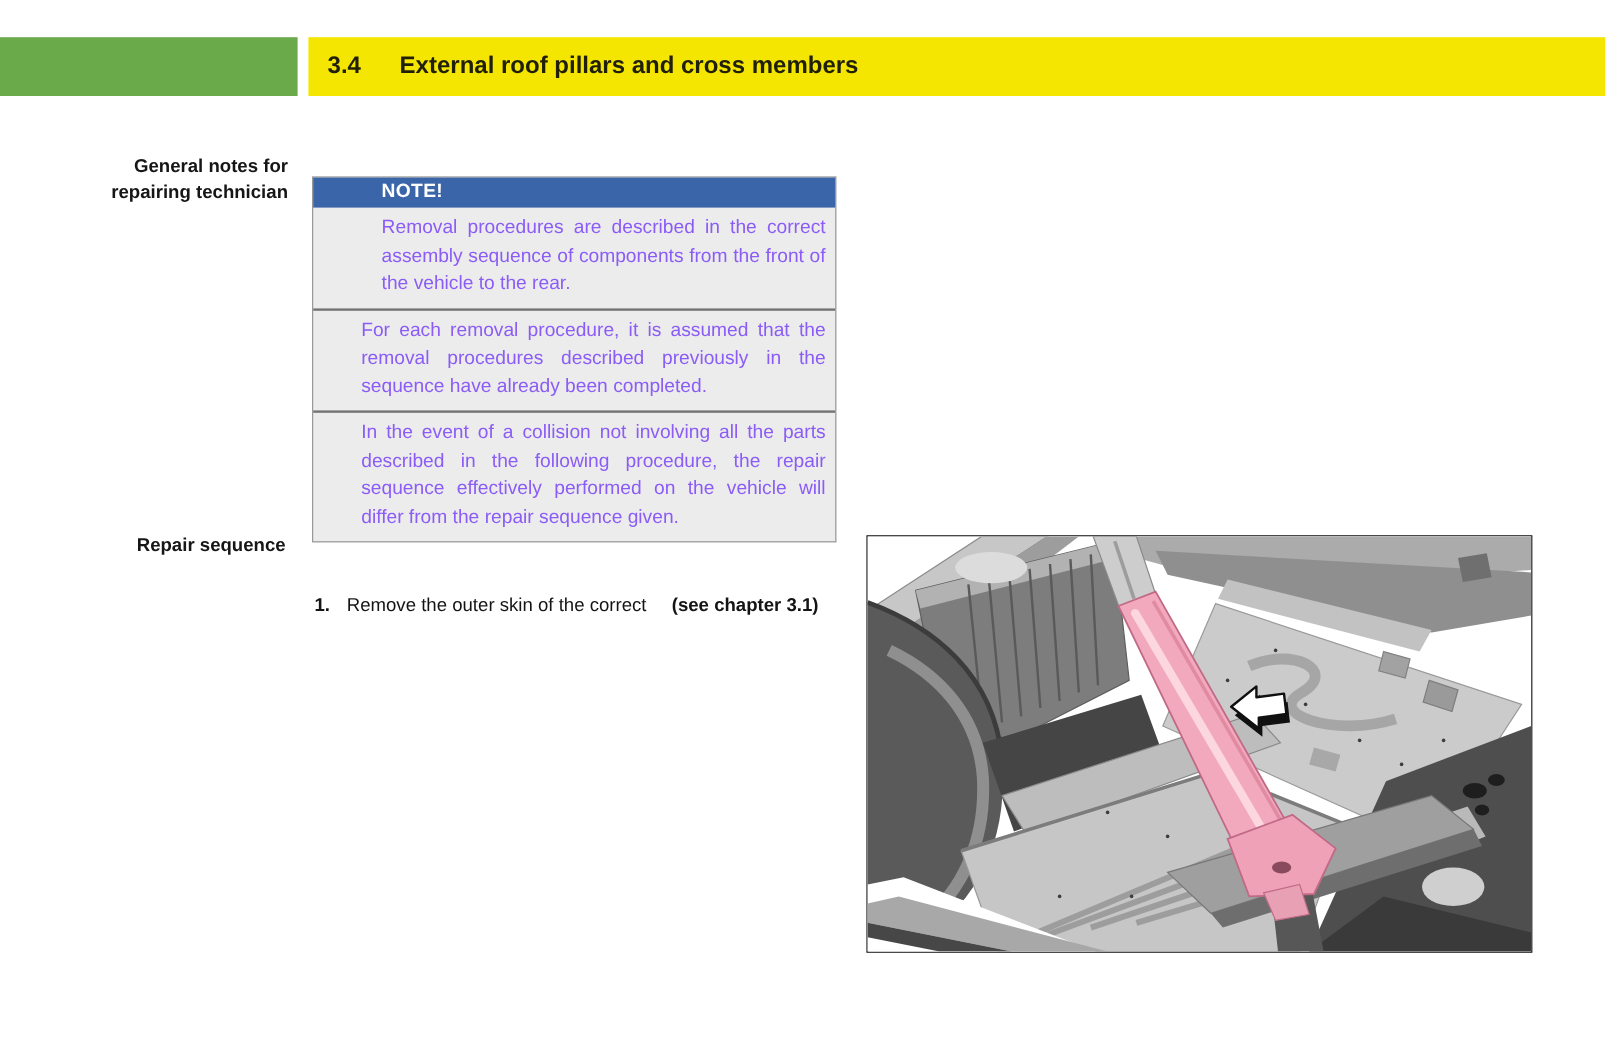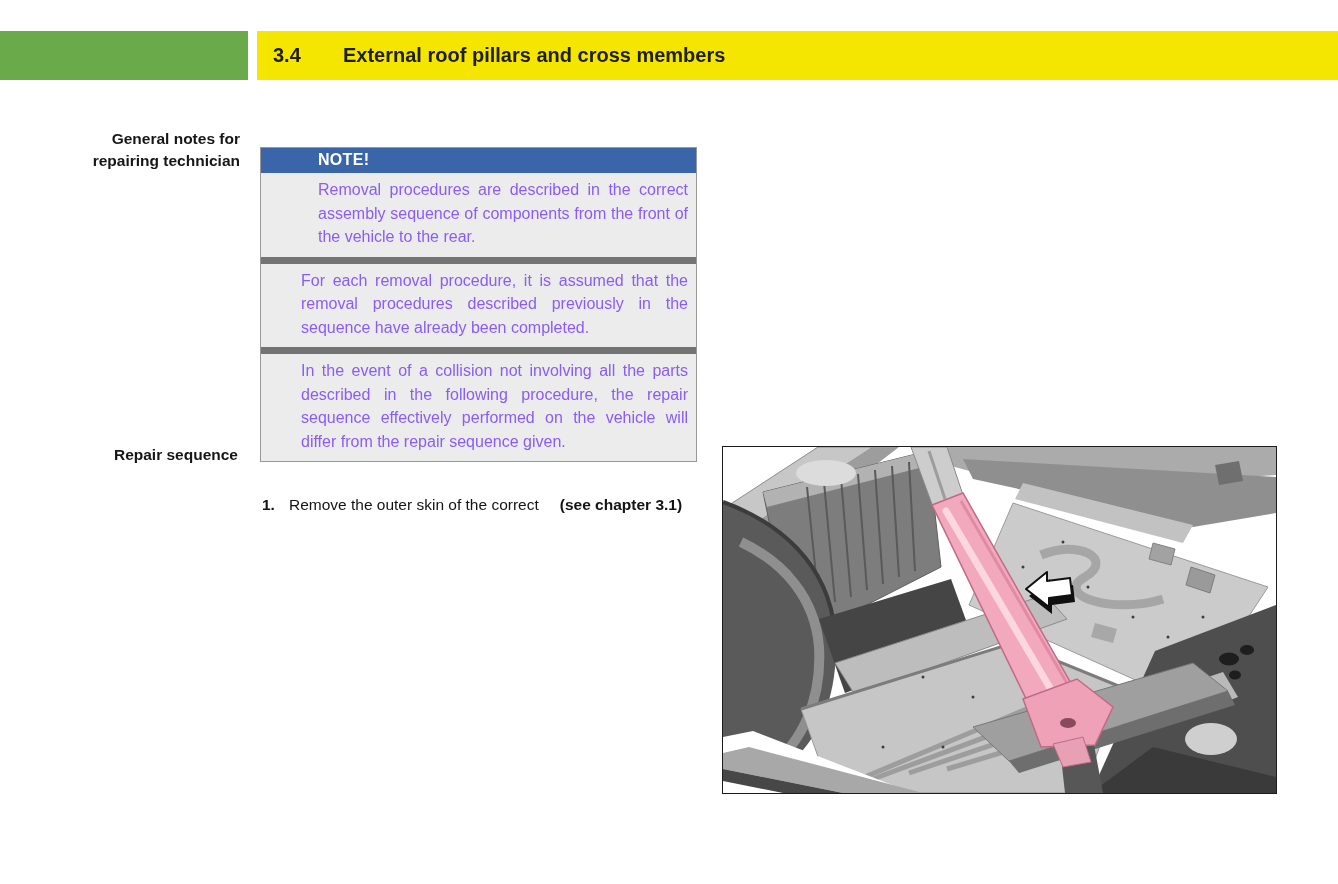--- a/index.html
+++ b/index.html
@@ -2,36 +2,36 @@
 <html><head>
 <meta charset="utf-8">
 <style>
   html,body{margin:0;padding:0;background:#ffffff;}
   body{font-family:"Liberation Sans", sans-serif;color:#1a1a1a;}
   .page{position:relative;width:1338px;height:884px;background:#ffffff;overflow:hidden;}
 
   
   .green-block{position:absolute;left:0;top:31px;width:248px;height:49px;background:#6aaa4b;}
   .title-bar{position:absolute;left:257px;top:31px;width:1081px;height:49px;background:#f4e600;
-             display:flex;align-items:center;font-weight:bold;font-size:20px;color:#201f08;gap:10px;}
+             display:flex;align-items:center;font-weight:bold;font-size:20px;color:#201f08;}
   .title-bar .num{margin-left:16px;width:60px;flex:0 0 auto;}
   .title-bar .ttl{flex:1;}
 
   
   .margin-label{position:absolute;font-weight:bold;font-size:15.5px;line-height:21.5px;text-align:right;color:#161616;}
   .label-general{left:80px;top:128px;width:160px;}
   .label-repair{left:38px;top:444px;width:200px;}
 
   
   .note-box{position:absolute;left:260px;top:147px;width:437px;box-sizing:border-box;
             border:1px solid #989898;background:#ececec;}
   .note-header{background:#3a66a9;color:#ffffff;font-weight:bold;font-size:16px;
                padding:3px 8px 4px 57px;letter-spacing:.3px;}
   .note-row{padding:5px 8px 8px 57px;font-size:16px;line-height:23.5px;text-align:justify;color:#8b5cf6;}
-  .note-row + .note-row{border-top:7px solid #737373;padding-left:40px;}
+  .note-row + .note-row{border-top:2px solid #737373;padding-left:40px;}
 
   
   .repair-heading{position:absolute;left:262px;top:443px;width:438px;font-weight:bold;
                   font-size:15.5px;line-height:22px;text-align:justify;color:#141414;}
   .step{position:absolute;left:262px;top:496px;width:442px;font-size:15.5px;color:#141414;
         display:flex;align-items:baseline;}
   .step-num{font-weight:bold;margin-right:14px;flex:0 0 auto;}
   .step-ref{font-weight:bold;margin-left:21px;white-space:nowrap;}
 
   

